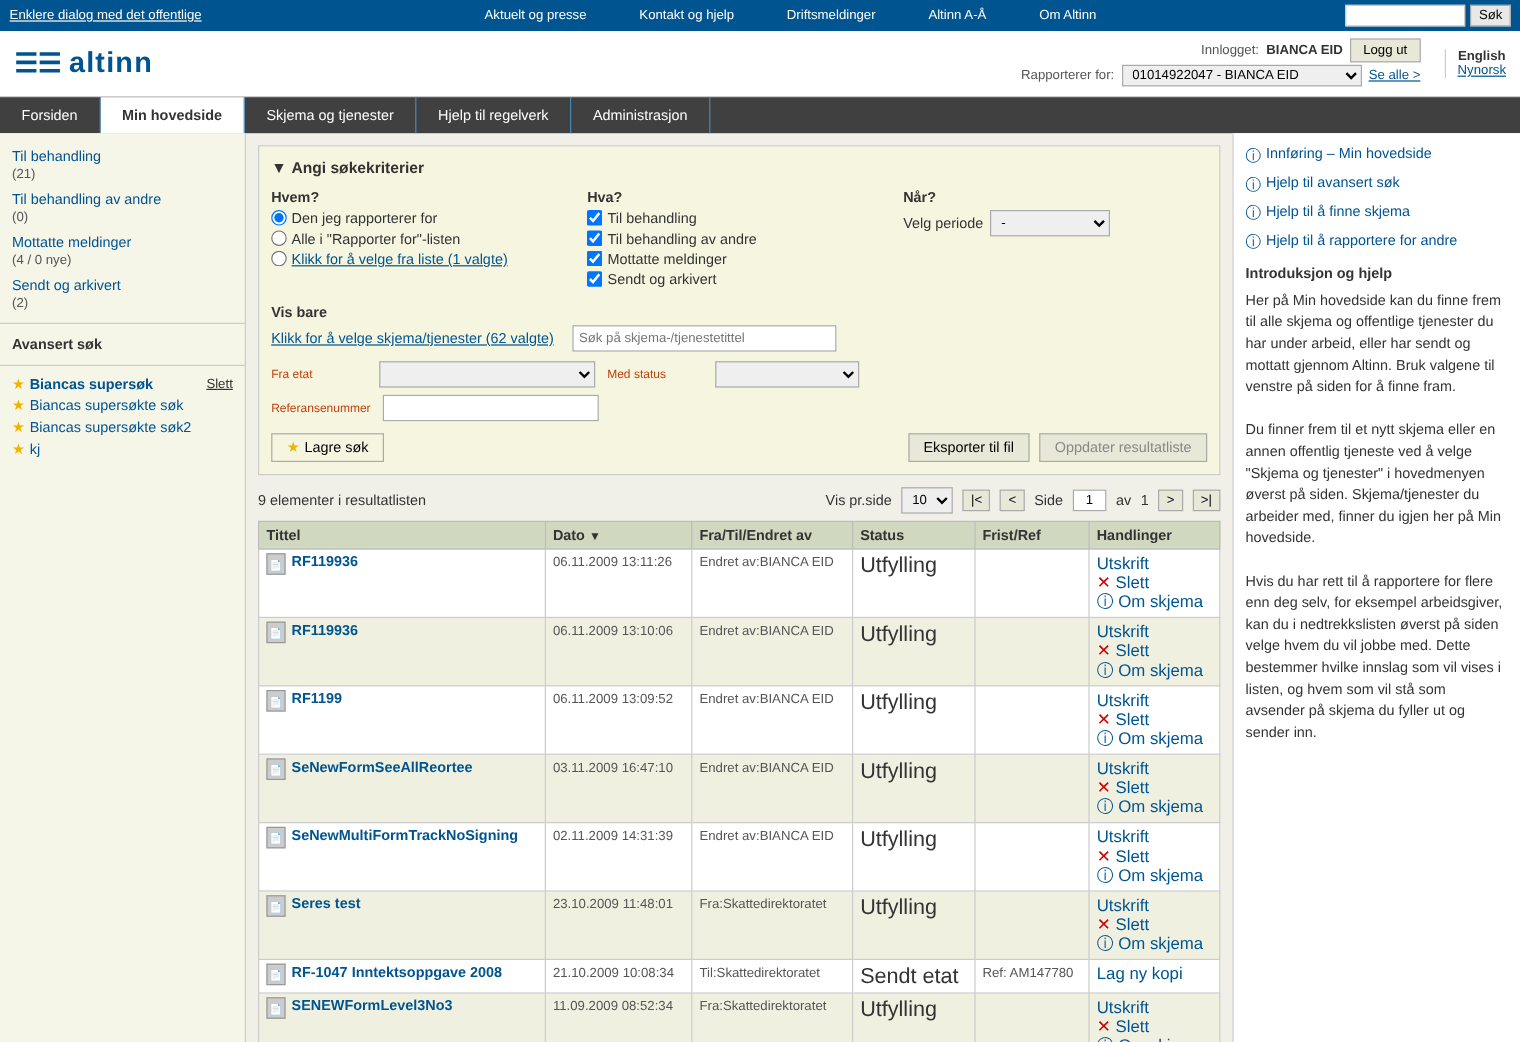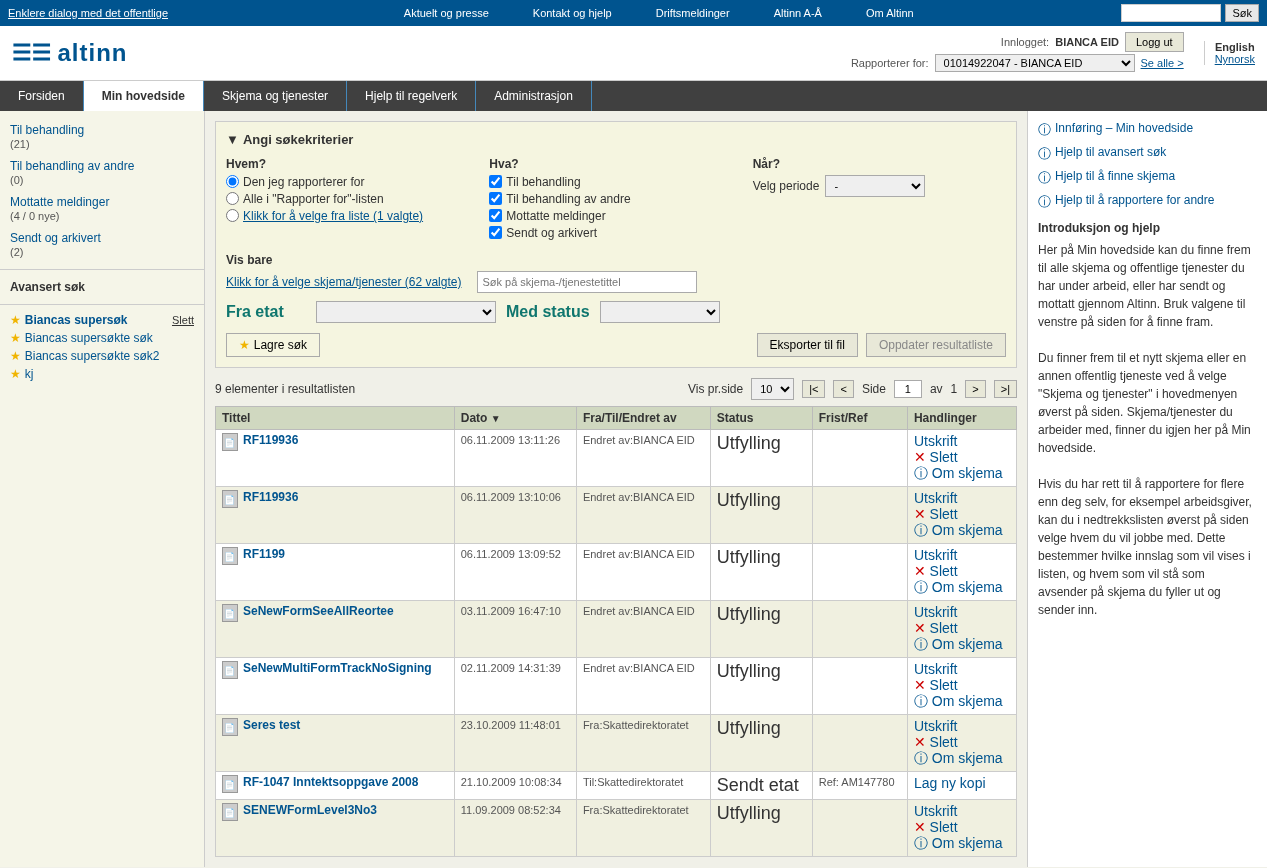--- a/index.html
+++ b/index.html
@@ -57,21 +57,21 @@
     .search-box { background: #f5f5e0; border: 1px solid #ccc; padding: 10px; margin-bottom: 10px; }
     .search-box-title { font-size: 13px; font-weight: bold; color: #333; margin-bottom: 10px; display: flex; align-items: center; gap: 4px; }
     .search-grid { display: grid; grid-template-columns: 1fr 1fr 1fr; gap: 10px; margin-bottom: 10px; }
     .search-section-label { font-weight: bold; font-size: 12px; margin-bottom: 4px; }
     .search-option { display: flex; align-items: flex-start; gap: 4px; margin-bottom: 3px; font-size: 12px; }
     .search-option input[type=radio], .search-option input[type=checkbox] { margin: 0; }
     .search-link { color: #00548f; text-decoration: underline; cursor: pointer; font-size: 12px; }
     .vis-bare-row { margin-bottom: 8px; }
     .vis-bare-label { font-weight: bold; font-size: 12px; margin-bottom: 4px; }
     .search-row { display: flex; align-items: center; gap: 10px; margin-bottom: 6px; flex-wrap: wrap; }
-    .search-field-label { font-size: 16px; color: #0f766e; min-width: 80px; font-weight: bold; }
+    .search-field-label { font-size: 10px; color: #c2410c; min-width: 80px; }
     .search-input { font-size: 11px; padding: 2px 4px; border: 1px solid #aaa; height: 22px; }
     .search-select { font-size: 11px; padding: 2px 4px; border: 1px solid #aaa; height: 22px; }
     .search-actions { display: flex; justify-content: space-between; align-items: center; margin-top: 10px; }
     .save-btn { background: #f5f5e0; border: 1px solid #aaa; padding: 4px 12px; cursor: pointer; font-size: 12px; display: flex; align-items: center; gap: 4px; }
     .save-btn .star { color: #f0b400; }
     .export-btn { background: #e8e8d8; border: 1px solid #aaa; padding: 4px 12px; cursor: pointer; font-size: 12px; }
     .update-btn { background: #e8e8d8; border: 1px solid #aaa; padding: 4px 12px; cursor: pointer; font-size: 12px; color: #888; }
 
     
     .results-bar { display: flex; align-items: center; justify-content: space-between; margin-bottom: 6px; font-size: 12px; }
@@ -273,20 +273,24 @@
         </div>
       </div>
 
       <div class="search-row">
         <span class="search-field-label">Fra etat</span>
         <select class="search-select" style="width:180px;"><option></option></select>
         <span class="search-field-label">Med status</span>
         <select class="search-select" style="width:120px;"><option></option></select>
       </div>
 
+      <div class="search-row">
+        <span class="search-field-label">Referansenummer</span>
+        <input type="text" class="search-input" style="width: 180px;">
+      </div>
 
       <div class="search-actions">
         <button class="save-btn">
           <span class="star">★</span>
           <span>Lagre søk</span>
         </button>
         <div style="display:flex;gap:8px;">
           <button class="export-btn">Eksporter til fil</button>
           <button class="update-btn">Oppdater resultatliste</button>
         </div>

